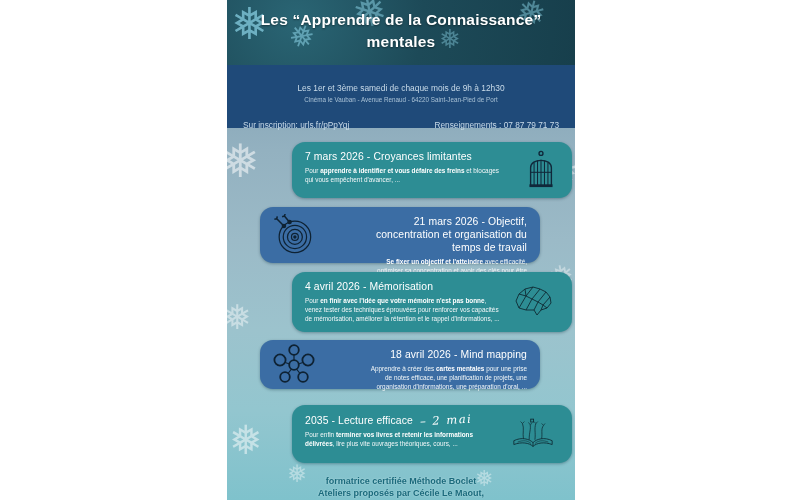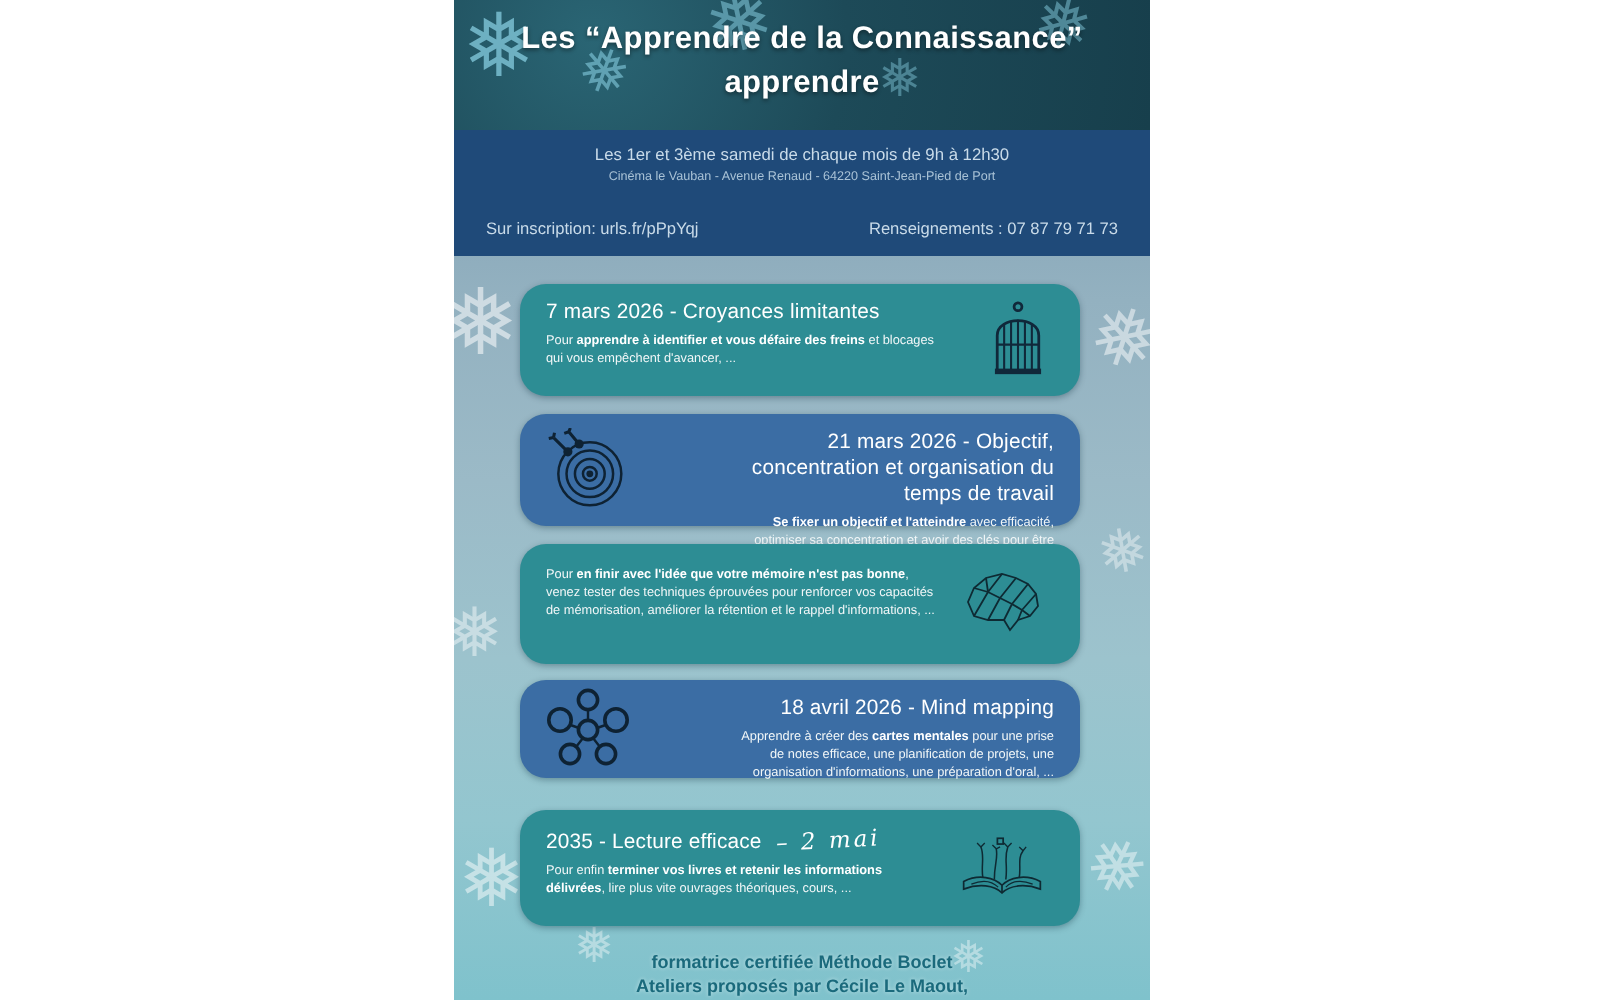--- a/index.html
+++ b/index.html
@@ -16,21 +16,21 @@
               background:radial-gradient(circle at 20% 30%, #2a6574 0%, #1d4a58 45%, #173f4c 100%);
               overflow:hidden;}
   .poster-title{position:relative;z-index:3;padding-top:9px;text-align:center;color:#ffffff;
                 font-size:15.5px;font-weight:bold;line-height:1.42;letter-spacing:.2px;
                 text-shadow:0 1px 2px rgba(0,0,0,.45);}
 
   
   .info-band{position:absolute;left:0;top:65px;width:348px;height:63px;background:#1f4a79;
              text-align:center;color:#ffffff;z-index:3;}
   .band-heading{padding-top:6px;font-size:10.3px;font-weight:bold;letter-spacing:.1px;}
-  .band-schedule{margin-top:7px;font-size:8.4px;color:#c9dbe9;}
+  .band-schedule{margin-top:18px;font-size:8.4px;color:#c9dbe9;}
   .band-venue{margin-top:3px;font-size:6.3px;color:#a9c2d6;}
   .band-row{margin-top:17px;padding:0 16px;display:flex;justify-content:space-between;
             font-size:8.3px;color:#c9dbe9;}
 
   
   .flake{position:absolute;color:#86cde0;pointer-events:none;z-index:1;line-height:1;}
   .f1{left:4px;top:2px;font-size:44px;opacity:.75;}
   .f2{left:62px;top:22px;font-size:30px;opacity:.6;transform:rotate(20deg);}
   .f3{left:126px;top:-8px;font-size:40px;opacity:.55;transform:rotate(-12deg);}
   .f4{left:212px;top:26px;font-size:26px;opacity:.45;}
@@ -41,21 +41,21 @@
   .f8{left:-4px;top:300px;font-size:34px;opacity:.45;}
   .f9{left:322px;top:262px;font-size:30px;opacity:.4;transform:rotate(-10deg);}
   .f10{left:2px;top:420px;font-size:40px;opacity:.5;}
   .f11{left:316px;top:416px;font-size:36px;opacity:.45;transform:rotate(25deg);}
   .f12{left:60px;top:462px;font-size:24px;opacity:.4;}
   .f13{left:248px;top:468px;font-size:22px;opacity:.4;}
 
   
   .card{position:absolute;left:33px;width:280px;border-radius:13px;color:#ffffff;
         box-shadow:0 1px 3px rgba(10,40,55,.35);z-index:2;}
-  .card.teal{background:#2d8d94;}
+  .card.teal{background:#2d8d94;margin-left:32px;}
   .card.blue{background:#3b6da4;}
   .card-inner{position:relative;width:100%;height:100%;padding:8px 13px;box-sizing:border-box;}
   .card-title{font-size:10.4px;font-weight:400;letter-spacing:.1px;line-height:1.25;}
   .card-body{margin-top:4px;font-size:6.4px;line-height:1.4;color:#f2f7f8;}
   .card-body b{font-weight:bold;color:#ffffff;}
   .card.left .card-inner{padding-right:72px;}
   .card.right .card-inner{padding-left:104px;text-align:right;}
   .card-icon{position:absolute;top:50%;transform:translateY(-50%);z-index:2;}
   .icon-right{right:16px;}
   .icon-left{left:12px;}
@@ -90,21 +90,21 @@
     <span class="flake mid f13">❅</span>
 
     <div class="poster-top">
       <span class="flake f1">❅</span>
       <span class="flake f2">❅</span>
       <span class="flake f3">❅</span>
       <span class="flake f4">❅</span>
       <span class="flake f5">❅</span>
       <div class="poster-title">
         <div>Les “Apprendre de la Connaissance”</div>
-        <div>apprendre</div>
+        <div>mentales</div>
       </div>
     </div>
 
     <div class="info-band">
       <div class="band-schedule">Les 1er et 3ème samedi de chaque mois de 9h à 12h30</div>
       <div class="band-venue">Cinéma le Vauban - Avenue Renaud - 64220 Saint-Jean-Pied de Port</div>
       <div class="band-row">
         <span>Sur inscription: urls.fr/pPpYqj</span>
         <span>Renseignements : 07 87 79 71 73</span>
       </div>
@@ -145,20 +145,21 @@
             <circle cx="12.5" cy="12.5" r="2.4" fill="#0e2233" stroke="none"></circle>
             <path d="M18 8 L13 2 M13 2 l-2.4 .8 M13 2 l.8 -2" stroke-width="1.6"></path>
             <circle cx="18.4" cy="8.4" r="2.4" fill="#0e2233" stroke="none"></circle>
           </svg>
         </div>
       </div>
     </div>
 
     <div class="card teal left" id="card3">
       <div class="card-inner">
+        <div class="card-title">4 avril 2026 - Mémorisation</div>
         <div class="card-body">
           <span>Pour </span><b>en finir avec l'idée que votre mémoire n'est pas bonne</b><span>, venez tester des techniques éprouvées pour renforcer vos capacités de mémorisation, améliorer la rétention et le rappel d'informations, ...</span>
         </div>
         <div class="card-icon icon-right">
           <svg width="44" height="36" viewBox="0 0 44 36" fill="none" stroke="#0e2a33" stroke-width="0.9">
             <path d="M7 24 L4 17 L7 10 L13 5 L21 3 L28 5 L34 8 L38 13 L39 19 L35 24 L29 26 L25 31 L22 26 L14 26 Z"></path>
             <path d="M7 10 L14 12 M14 12 L13 5 M14 12 L21 3 M14 12 L20 15 M20 15 L28 5 M20 15 L26 18 M26 18 L34 8 M26 18 L31 21 M31 21 L38 13 M7 24 L14 12 M14 26 L20 15 M22 26 L26 18 M29 26 L31 21 M35 24 L31 21"></path>
           </svg>
         </div>
       </div>

